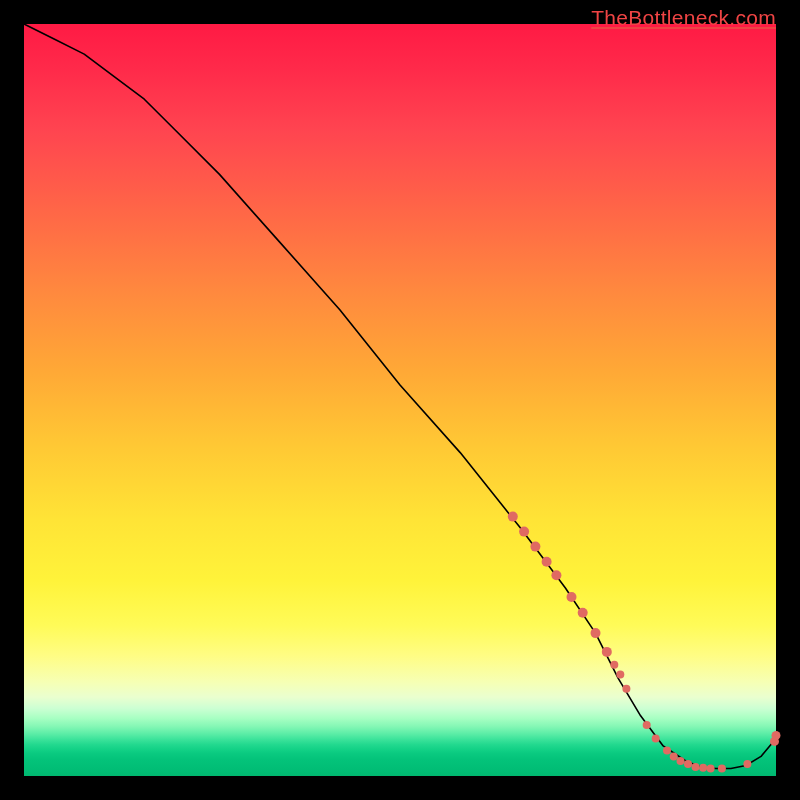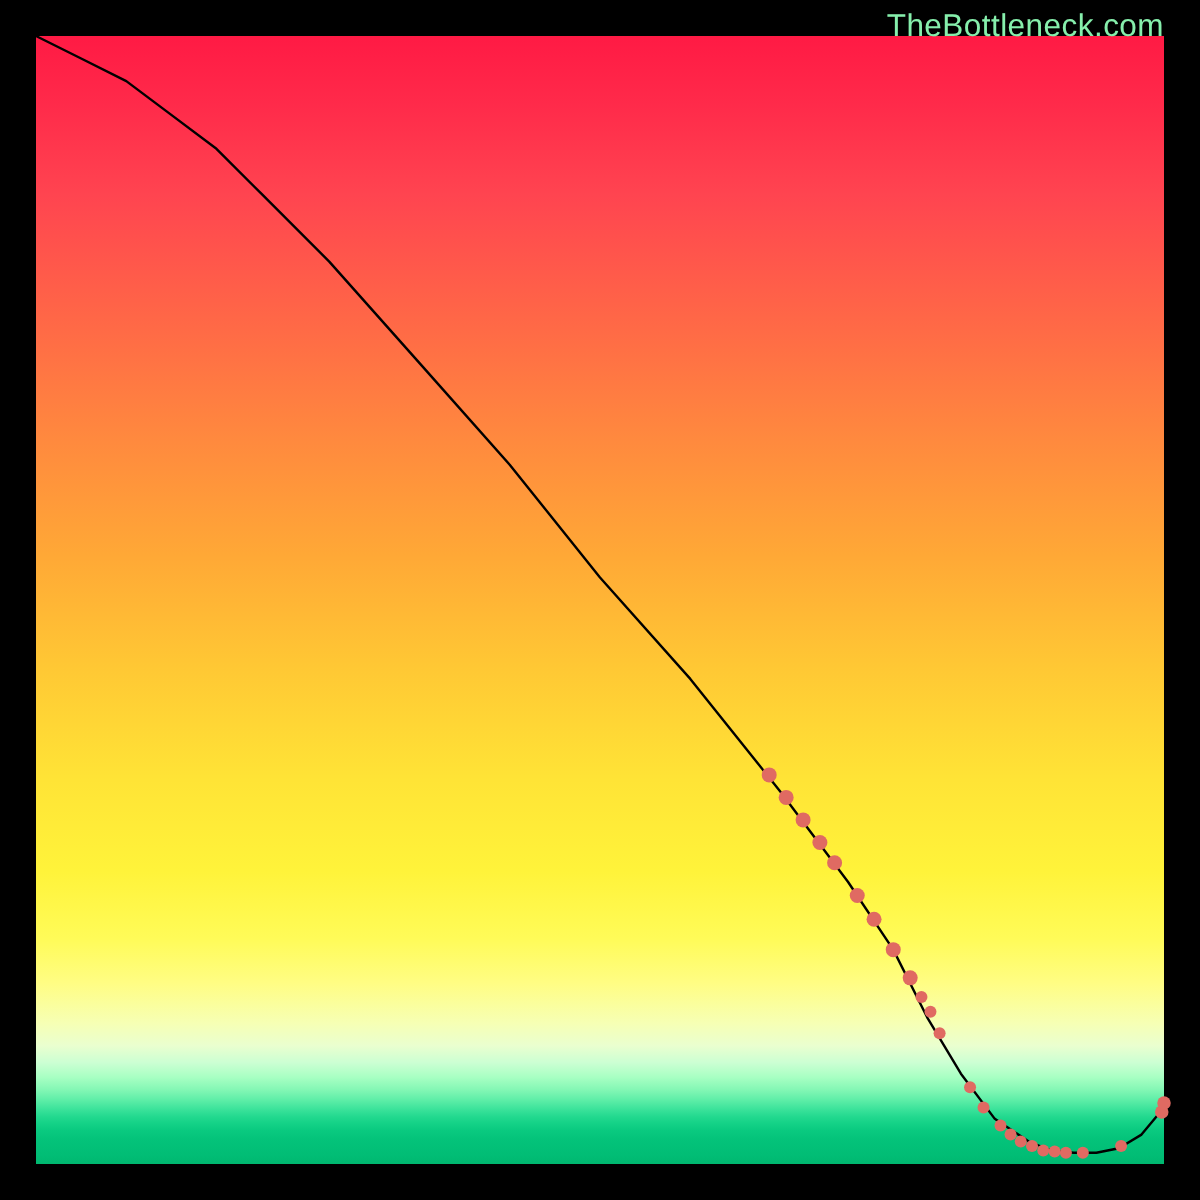--- a/index.html
+++ b/index.html
@@ -49,24 +49,25 @@
         #0aca80 97%,
         #04c37a 97.8%,
         #01bd75 99.2%,
         #00b870 100%
       );
   }
   .watermark {
     position: absolute;
     right: 24px;
     top: 6px;
-    color: #86efac;
+    color: #ef4444;
     font-size: 21px;
     letter-spacing: 0.3px;
     font-weight: 400;
+    text-decoration: underline;
   }
   svg.curve-layer {
     position: absolute;
     left: 24px;
     top: 24px;
     width: 752px;
     height: 752px;
     overflow: visible;
   }
   .curve-path {

